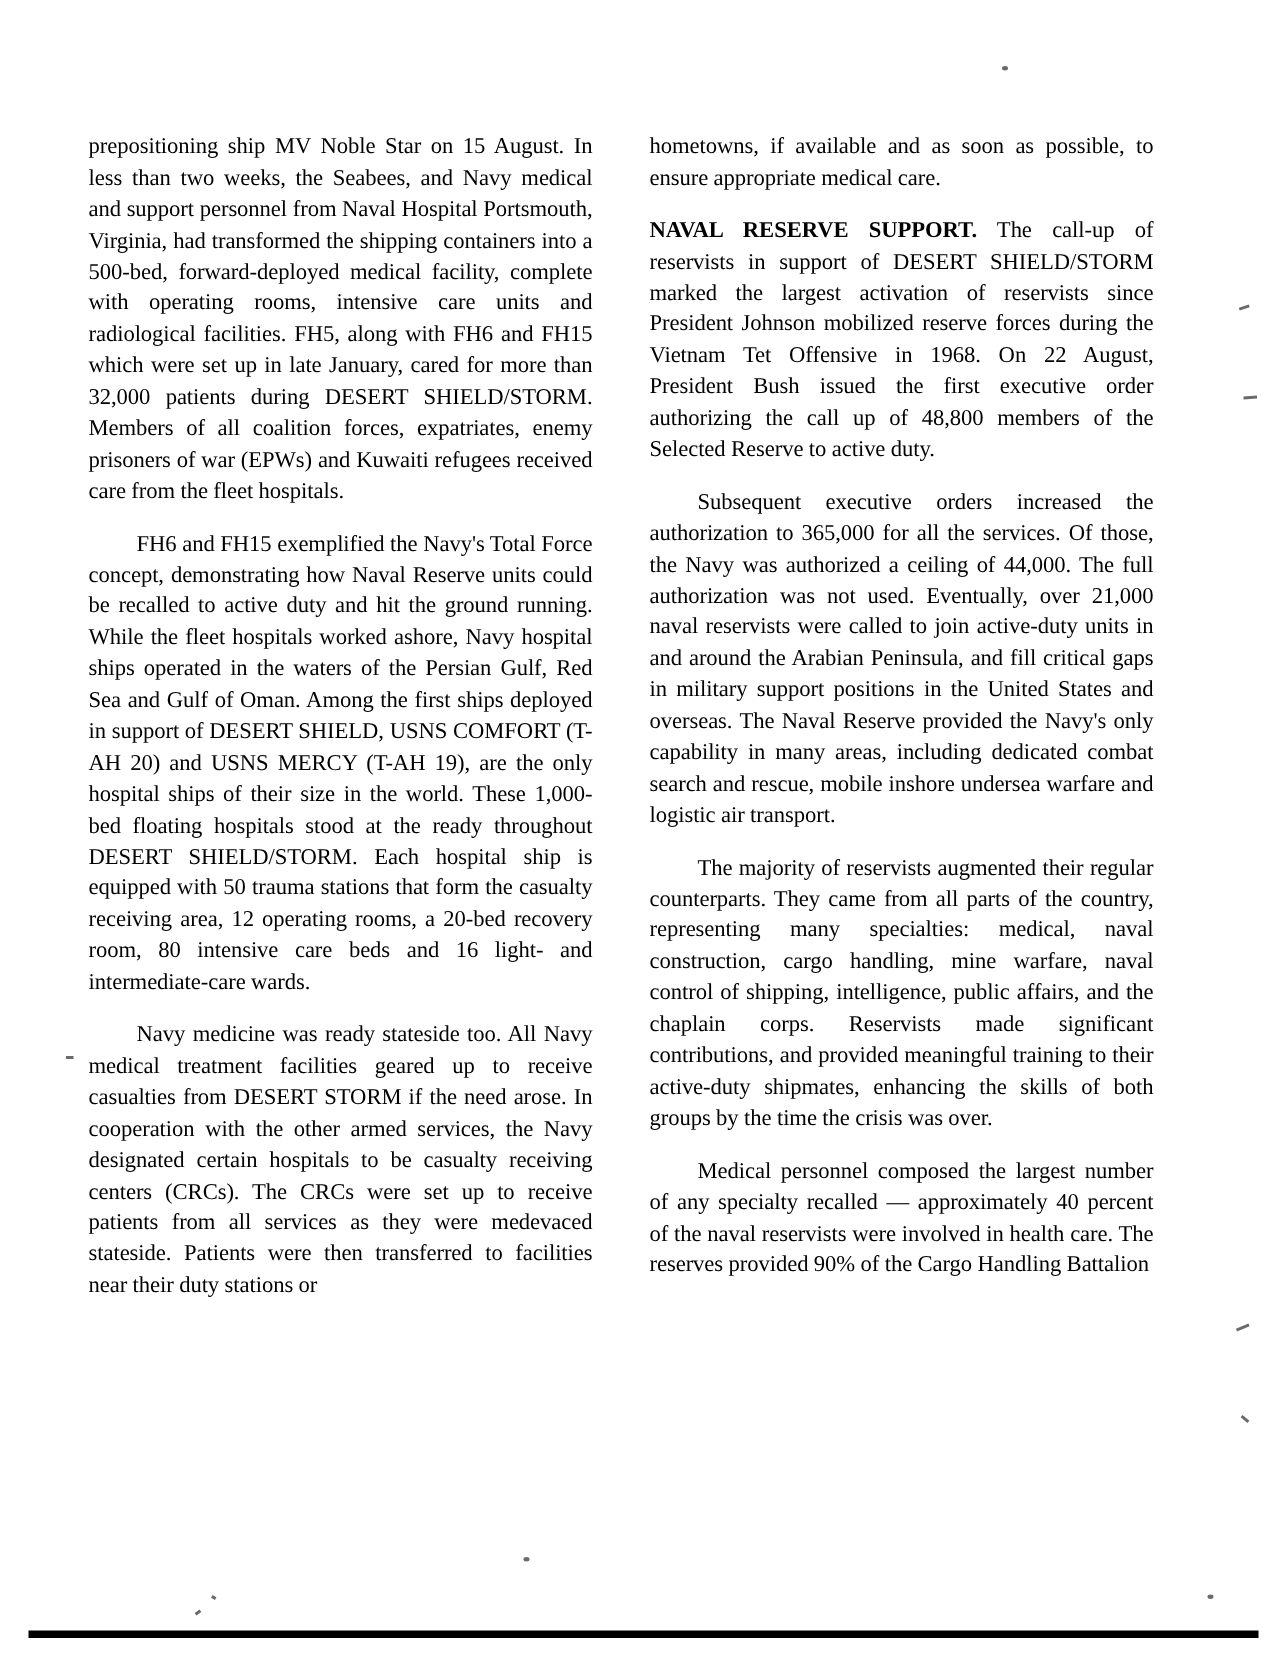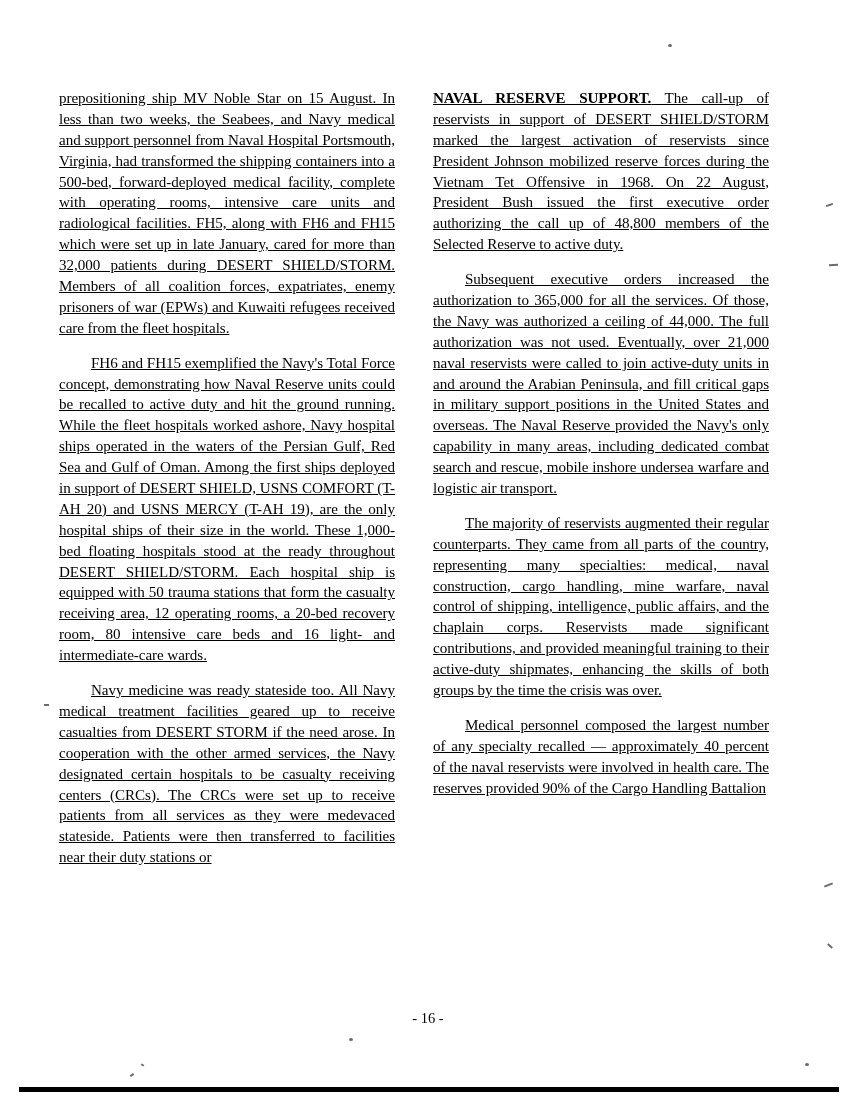--- a/index.html
+++ b/index.html
@@ -21,21 +21,20 @@
     top: 0;
     width: 856px;
     height: 1106px;
     background: #ffffff;
   }
   .content {
     position: absolute;
     left: 59px;
     top: 88px;
     width: 711px;
-    text-decoration: underline;
   }
   .columns {
     display: flex;
     gap: 38px;
     align-items: flex-start;
   }
   .column {
     width: 336px;
   }
   .para {
@@ -97,30 +96,30 @@
   <div class="content">
     <div class="columns">
 
       <div class="column">
         <p class="para">prepositioning ship MV Noble Star on 15 August. In less than two weeks, the Seabees, and Navy medical and support personnel from Naval Hospital Portsmouth, Virginia, had transformed the shipping containers into a 500-bed, forward-deployed medical facility, complete with operating rooms, intensive care units and radiological facilities. FH5, along with FH6 and FH15 which were set up in late January, cared for more than 32,000 patients during DESERT SHIELD/STORM. Members of all coalition forces, expatriates, enemy prisoners of war (EPWs) and Kuwaiti refugees received care from the fleet hospitals.</p>
         <p class="para indent">FH6 and FH15 exemplified the Navy's Total Force concept, demonstrating how Naval Reserve units could be recalled to active duty and hit the ground running. While the fleet hospitals worked ashore, Navy hospital ships operated in the waters of the Persian Gulf, Red Sea and Gulf of Oman. Among the first ships deployed in support of DESERT SHIELD, USNS COMFORT (T-AH 20) and USNS MERCY (T-AH 19), are the only hospital ships of their size in the world. These 1,000-bed floating hospitals stood at the ready throughout DESERT SHIELD/STORM. Each hospital ship is equipped with 50 trauma stations that form the casualty receiving area, 12 operating rooms, a 20-bed recovery room, 80 intensive care beds and 16 light- and intermediate-care wards.</p>
         <p class="para indent">Navy medicine was ready stateside too. All Navy medical treatment facilities geared up to receive casualties from DESERT STORM if the need arose. In cooperation with the other armed services, the Navy designated certain hospitals to be casualty receiving centers (CRCs). The CRCs were set up to receive patients from all services as they were medevaced stateside. Patients were then transferred to facilities near their duty stations or</p>
       </div>
 
       <div class="column">
+        <p class="para">hometowns, if available and as soon as possible, to ensure appropriate medical care.</p>
         <p class="para"><span class="lead">NAVAL RESERVE SUPPORT.</span><span> The call-up of reservists in support of DESERT SHIELD/STORM marked the largest activation of reservists since President Johnson mobilized reserve forces during the Vietnam Tet Offensive in 1968. On 22 August, President Bush issued the first executive order authorizing the call up of 48,800 members of the Selected Reserve to active duty.</span></p>
         <p class="para indent">Subsequent executive orders increased the authorization to  365,000 for all the services. Of those, the Navy was authorized a ceiling of 44,000. The full authorization was not used. Eventually, over 21,000 naval reservists were called to join active-duty units in and around the Arabian Peninsula, and fill critical gaps in military support positions in the United States and overseas. The Naval Reserve provided the Navy's only capability in many areas, including dedicated combat search and rescue, mobile inshore undersea warfare and logistic air transport.</p>
         <p class="para indent">The majority of reservists augmented their regular counterparts. They came from all parts of the country, representing many specialties: medical, naval construction, cargo handling, mine warfare, naval control of shipping, intelligence, public affairs, and the chaplain corps. Reservists made significant contributions, and provided meaningful training to their active-duty shipmates, enhancing the skills of both groups by the time the crisis was over.</p>
         <p class="para indent">Medical personnel composed the largest number of any specialty recalled — approximately 40 percent of the naval reservists were involved in health care. The reserves provided 90% of the Cargo Handling Battalion</p>
       </div>
 
     </div>
   </div>
 
-  <div class="footer">- 16 -</div>
 
   <div class="bottom-rule"></div>
 
   <div class="speck s1"></div>
   <div class="speck s2"></div>
   <div class="speck s3"></div>
   <div class="speck s4"></div>
   <div class="speck s5"></div>
   <div class="speck s6"></div>
   <div class="speck s7"></div>

